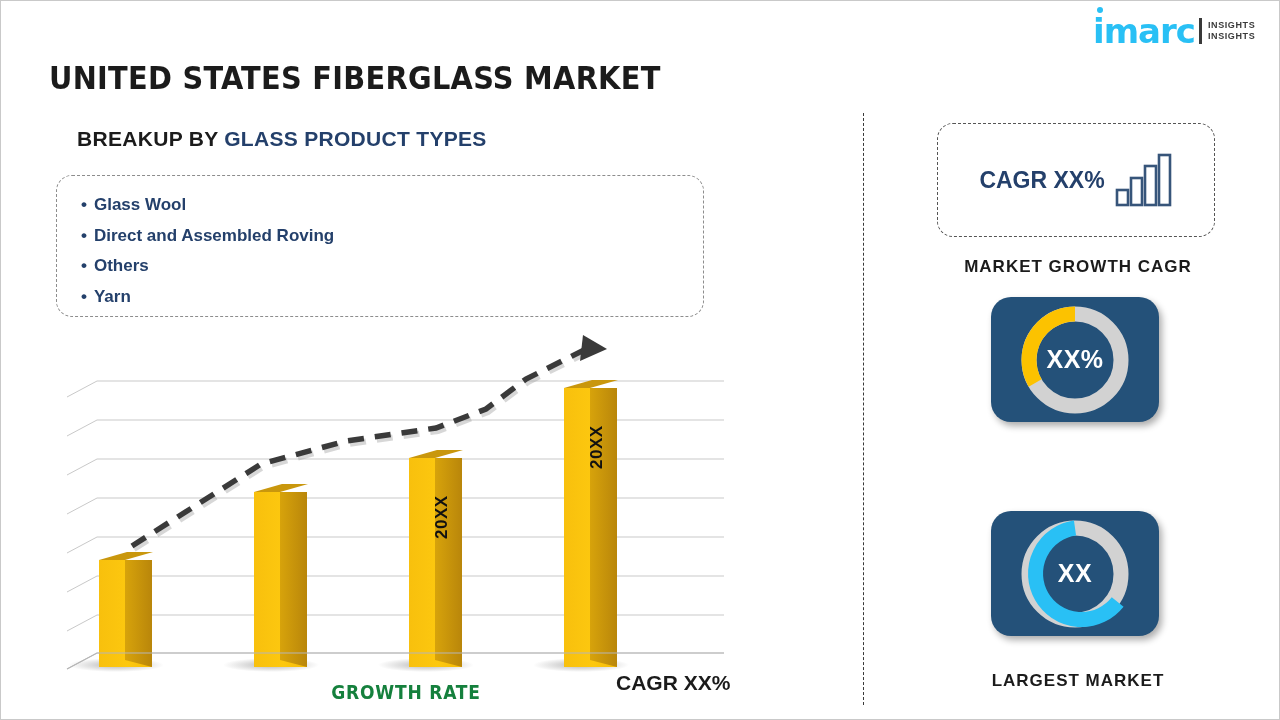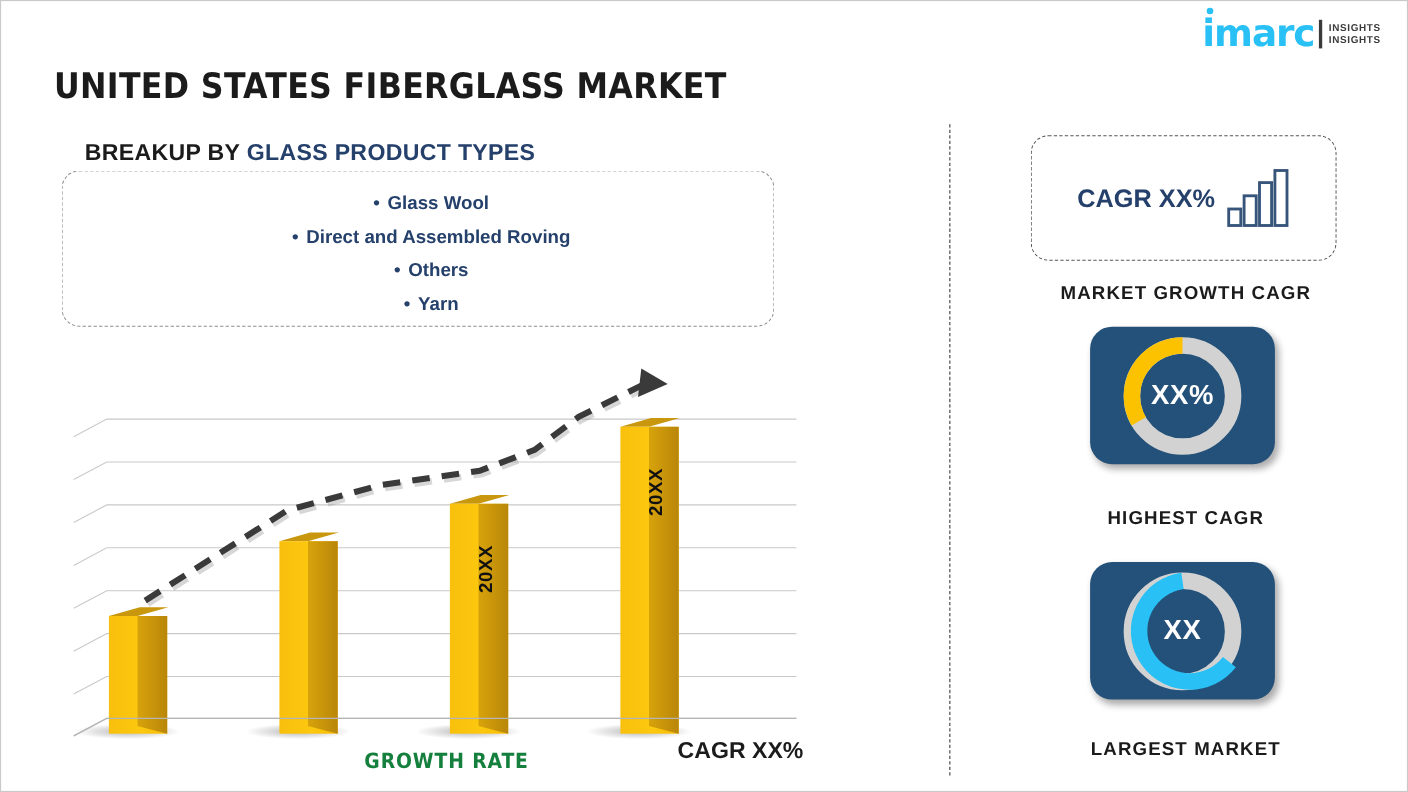--- a/index.html
+++ b/index.html
@@ -25,22 +25,22 @@
   #logo .tagline{font-size:9px;line-height:11px;font-weight:bold;color:#3a3a3a;letter-spacing:.6px;}
 
   
   #title{position:absolute;left:48px;top:58px;font-size:32px;font-weight:bold;color:#1b1b1b;
      letter-spacing:.3px;font-family:"DejaVu Sans Condensed","DejaVu Sans",sans-serif;white-space:nowrap;}
   #subtitle{position:absolute;left:76px;top:126px;font-size:21px;font-weight:bold;letter-spacing:.3px;white-space:nowrap;}
   #subtitle .dark{color:#1b1b1b;}
   #subtitle .blue{color:#24406B;}
 
   
-  #bulletbox{position:absolute;left:55px;top:154px;width:648px;height:142px;
-     border:1.6px dashed #8d8d8d;border-radius:16px;box-sizing:border-box;padding:14px 0 0 24px;text-align:center;}
+  #bulletbox{position:absolute;left:55px;top:174px;width:648px;height:142px;
+     border:1.6px dashed #8d8d8d;border-radius:16px;box-sizing:border-box;padding:14px 0 0 24px;}
   #bulletbox ul{margin:0;padding:0;list-style:none;}
   #bulletbox li{font-size:17px;font-weight:bold;color:#24406B;line-height:30.5px;white-space:nowrap;}
   #bulletbox li::before{content:"\2022";margin-right:7px;}
 
   
   #chart{position:absolute;left:55px;top:330px;width:700px;height:375px;}
   #chart svg{position:absolute;left:0;top:0;}
   .cagr-arrow-label{position:absolute;left:560px;top:340px;font-size:21px;font-weight:bold;color:#1b1b1b;white-space:nowrap;}
   .bar-label{position:absolute;font-size:17px;font-weight:bold;color:#111;
      transform:rotate(-90deg);transform-origin:left top;white-space:nowrap;letter-spacing:.5px;}
@@ -190,21 +190,20 @@
 
   <div class="panel-label" style="left:917px;top:256px;">MARKET GROWTH CAGR</div>
 
   <div class="tile" style="left:990px;top:296px;">
     <svg width="122" height="122" viewBox="0 0 122 122">
       <circle cx="61" cy="61" r="46" fill="none" stroke="#D2D2D2" stroke-width="15"></circle>
       <path d="M61,15 A46,46 0 0,0 21.16,84.0" fill="none" stroke="#FCC200" stroke-width="15"></path>
     </svg>
     <div class="val">XX%</div>
   </div>
-  <div class="panel-label" style="left:917px;top:460px;">HIGHEST CAGR</div>
 
   <div class="tile" style="left:990px;top:510px;">
     <svg width="122" height="122" viewBox="0 0 122 122">
       <circle cx="61" cy="61" r="46" fill="none" stroke="#D2D2D2" stroke-width="15"></circle>
       <path d="M61,15 A46,46 0 1,0 103.66,89.0" fill="none" stroke="#29C0F5" stroke-width="15"></path>
     </svg>
     <div class="val">XX</div>
   </div>
   <div class="panel-label" style="left:917px;top:670px;">LARGEST MARKET</div>
 

